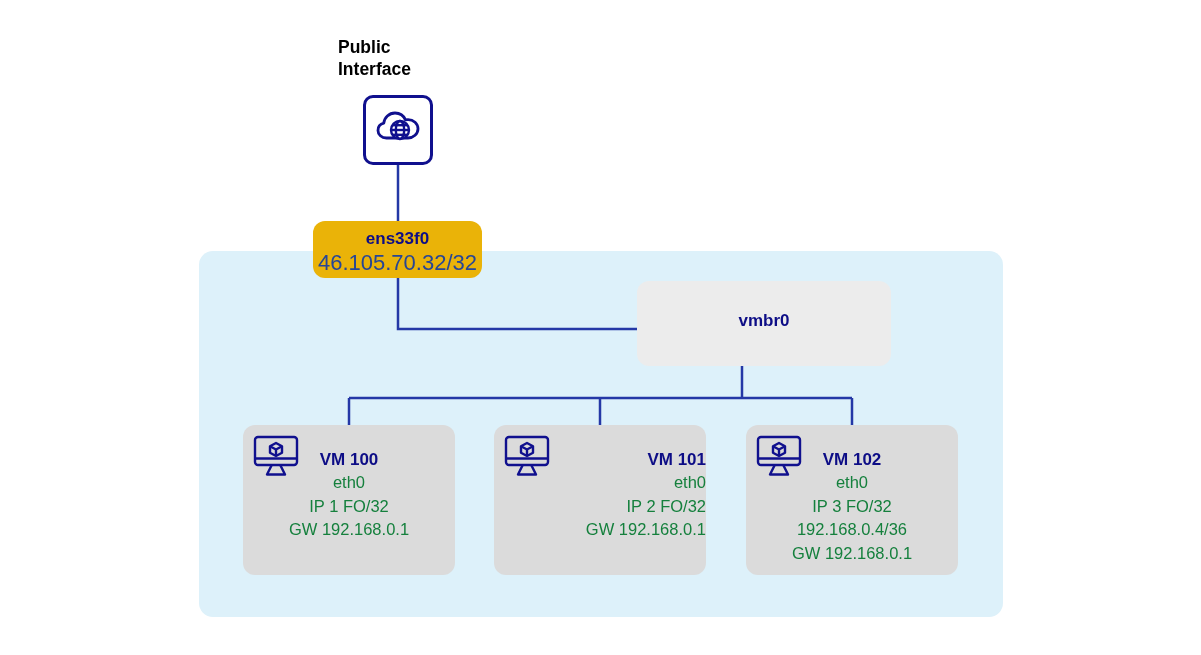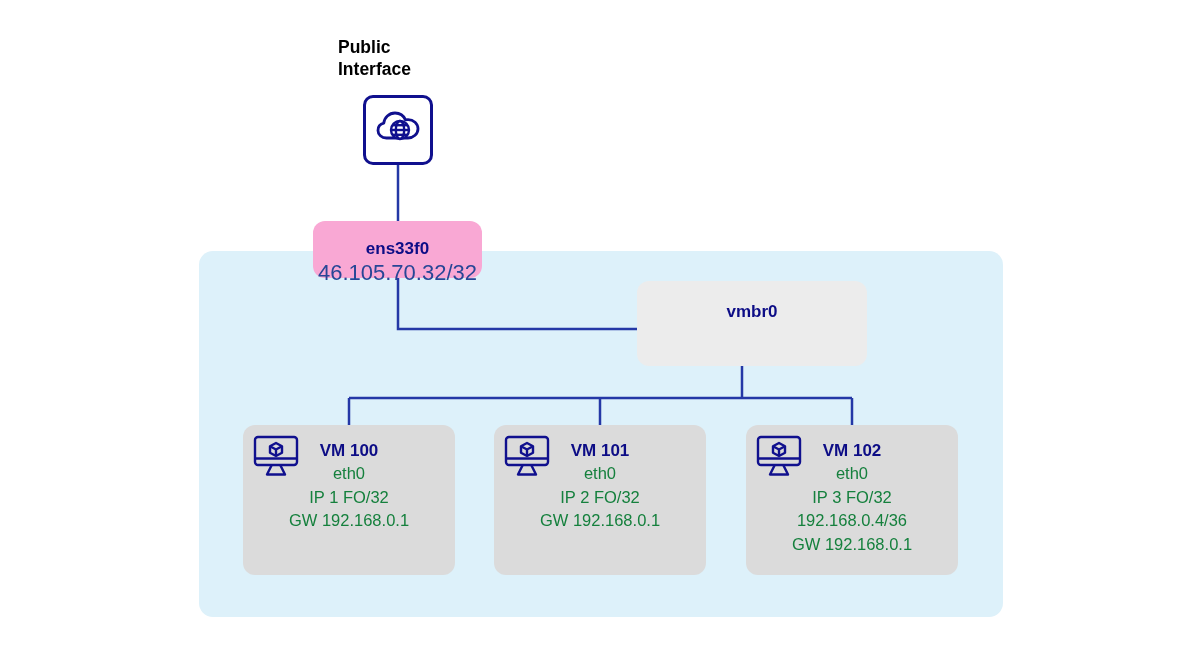--- a/index.html
+++ b/index.html
@@ -73,61 +73,61 @@
     color: #0d0d86;
   }
   .chip .chip-sub {
     font-size: 22px;
     line-height: 24px;
     color: #274696;
   }
   .chip-ens {
     left: 313px; top: 221px;
     width: 169px; height: 57px;
-    background: #f9a8d4;
-    padding-top: 16px;
+    background: #eab308;
+    padding-top: 6px;
     box-sizing: border-box;
   }
   .chip-vmbr {
     left: 637px; top: 281px;
-    width: 230px; height: 85px;
+    width: 254px; height: 85px;
     background: #ececec;
-    padding-top: 19px;
+    padding-top: 28px;
     box-sizing: border-box;
   }
 
   
   .vm-card {
     position: absolute;
     top: 425px;
     width: 212px; height: 150px;
     background: #dbdbdb;
     border-radius: 12px;
     text-align: center;
     box-sizing: border-box;
-    padding-top: 15px;
+    padding-top: 24px;
     z-index: 3;
   }
   .vm-card .vm-icon {
     position: absolute;
     left: 10px; top: 10px;
   }
   .vm-title {
     font-weight: bold;
     font-size: 17px;
     line-height: 22px;
     color: #0d0d86;
   }
   .vm-line {
     font-size: 16.5px;
     line-height: 23.5px;
     color: #15803d;
   }
   .vm-100 { left: 243px; }
-  .vm-101 { left: 494px; }
+  .vm-101 { left: 494px; text-align: right; }
   .vm-102 { left: 746px; }
 </style>
 </head>
 <body>
 
 <div class="stage">
 
   <div class="lan-zone"></div>
 
   <svg class="wires" viewBox="0 0 1201 655" xmlns="http://www.w3.org/2000/svg">

